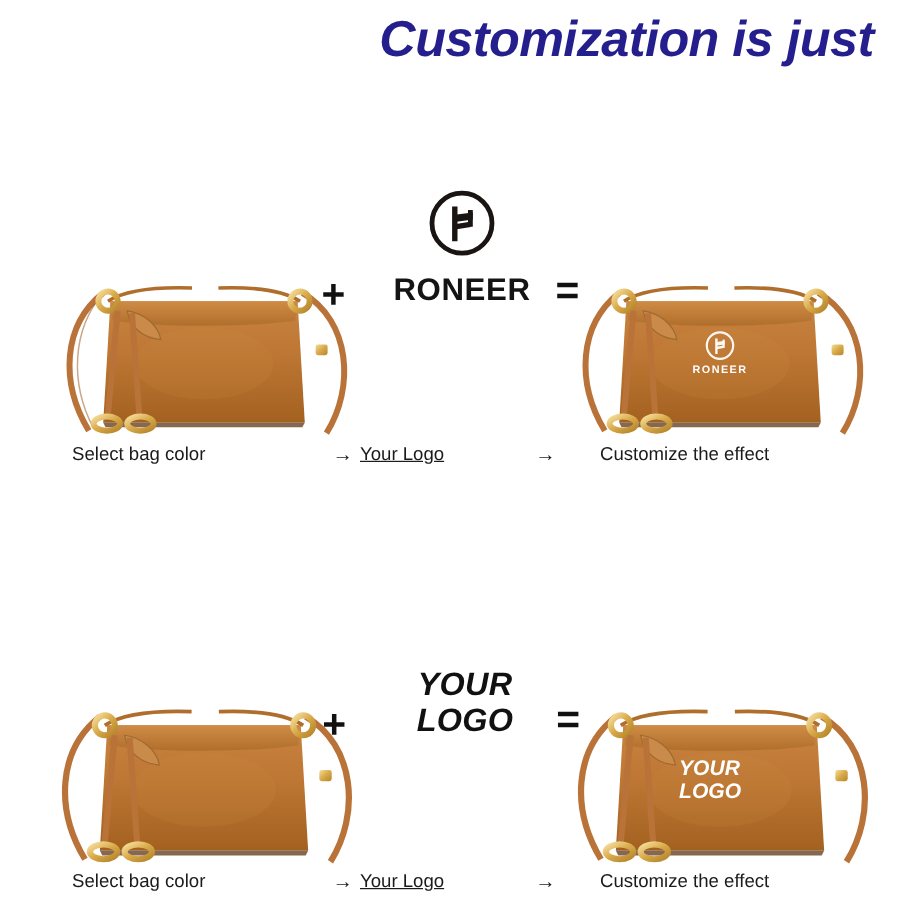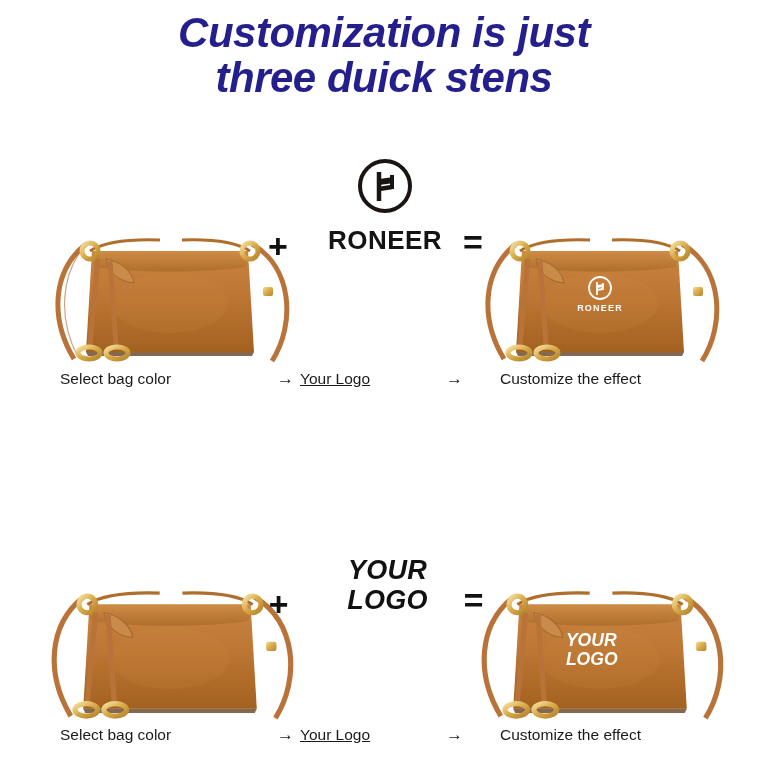--- a/index.html
+++ b/index.html
@@ -14,21 +14,21 @@
     overflow: hidden;
     font-family: "Liberation Sans", sans-serif;
     color: #1a1a1a;
   }
 
   
   .header {
     position: absolute;
     top: 0; left: 0;
     width: 768px;
-    text-align: center;
+    text-align: right;
     padding-top: 10px;
   }
   .headline {
     font-size: 42px;
     line-height: 1.08;
     font-weight: bold;
     font-style: italic;
     color: #241f8c;
     letter-spacing: -0.5px;
     margin: 0;
@@ -149,21 +149,20 @@
   }
   .arrow-1 { left: 277px; }
   .arrow-2 { left: 446px; }
 </style>
 </head>
 <body>
 
 <div class="header">
   <div class="headline">
     <span class="line">Customization is just</span>
-    <span class="line">three duick stens</span>
   </div>
 </div>
 
 <div class="row" id="row-top">
 
   <div class="cell cell-left">
     <svg class="bag" width="300" height="165" viewBox="0 0 300 165">
       <defs>
         <linearGradient id="suedeT" x1="0" y1="0" x2="0" y2="1">
           <stop offset="0%" stop-color="#c98340"></stop>

